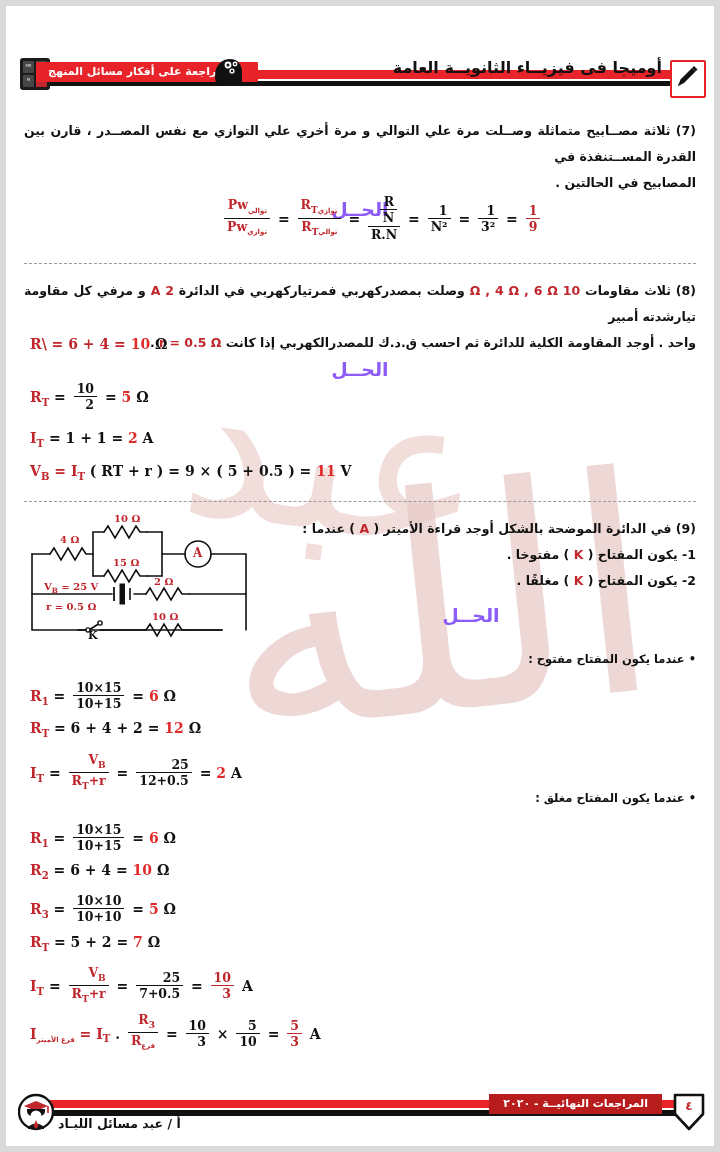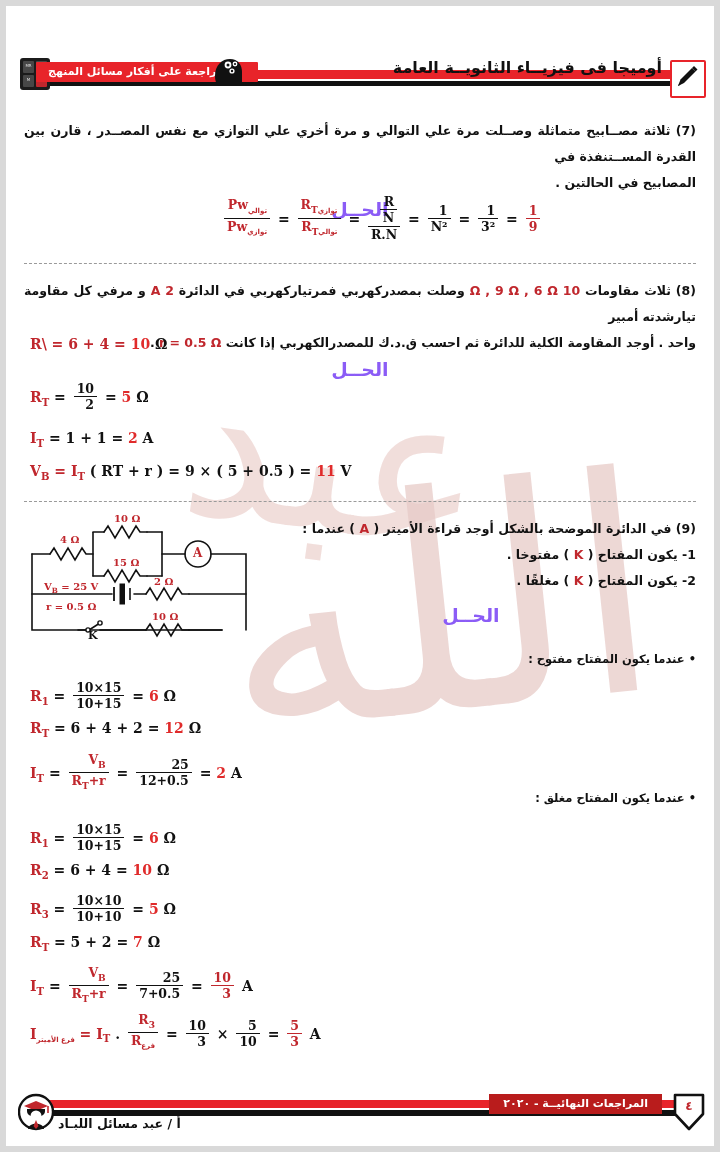--- a/index.html
+++ b/index.html
@@ -222,21 +222,21 @@
       <span class="nu">1</span>
       <span class="de">9</span>
     </span>
   </div>
 
   <div class="sep" style="top:257px;"></div>
 
   <div class="qblock" style="top:272px;">
     <div class="qtext">
       <span>(8)</span>
-      <span>ثلاث مقاومات </span><span class="rd">10 Ω , 9 Ω , 6 Ω</span><span> وصلت بمصدركهربي فمرتيارکهربي في الدائرة </span><span class="rd">2 A</span><span> و مرفي كل مقاومة تيارشدته  أمبير</span>
+      <span>ثلاث مقاومات </span><span class="rd">10 Ω , 4 Ω , 6 Ω</span><span> وصلت بمصدركهربي فمرتيارکهربي في الدائرة </span><span class="rd">2 A</span><span> و مرفي كل مقاومة تيارشدته  أمبير</span>
       <span class="ln2r"><span>واحد . أوجد المقاومة الكلية للدائرة ثم احسب ق.د.ك للمصدرالكهربي إذا كانت </span><span class="rd">r = 0.5 Ω</span><span> .</span></span>
     </div>
     <div class="halal">الحــل</div>
   </div>
 
   <div class="math" style="left:24px;top:330px;">
     <span>R\ = 6 + 4 =</span>
     <span class="rd">10</span>
     <span class="bk">Ω</span>
   </div>

